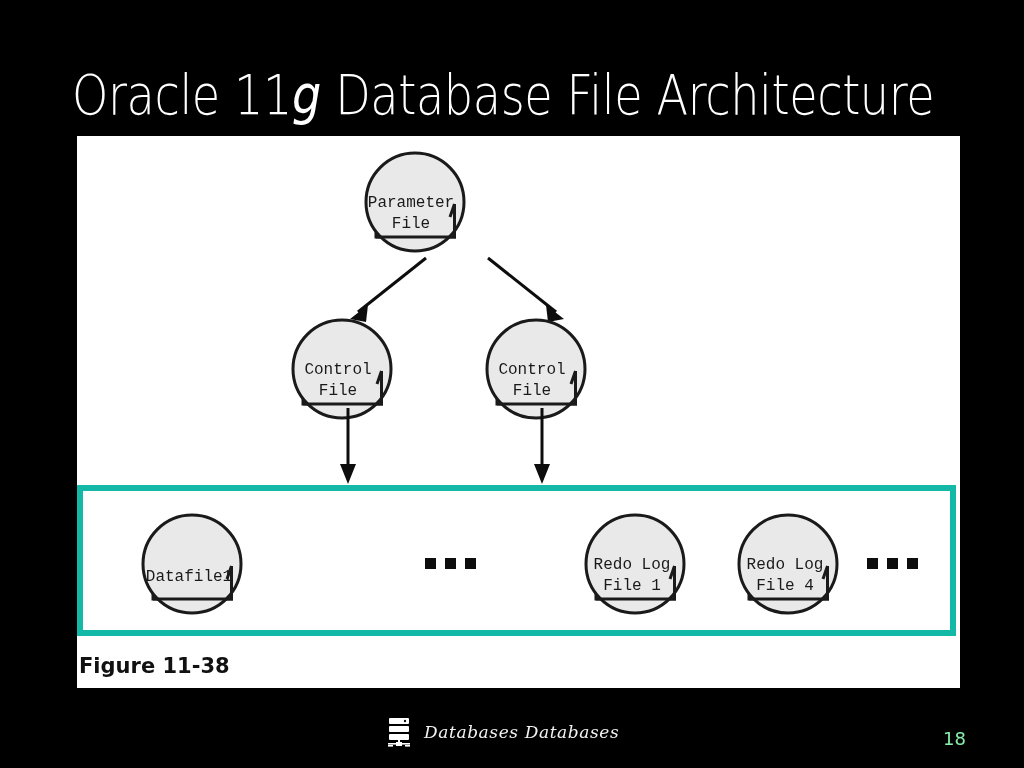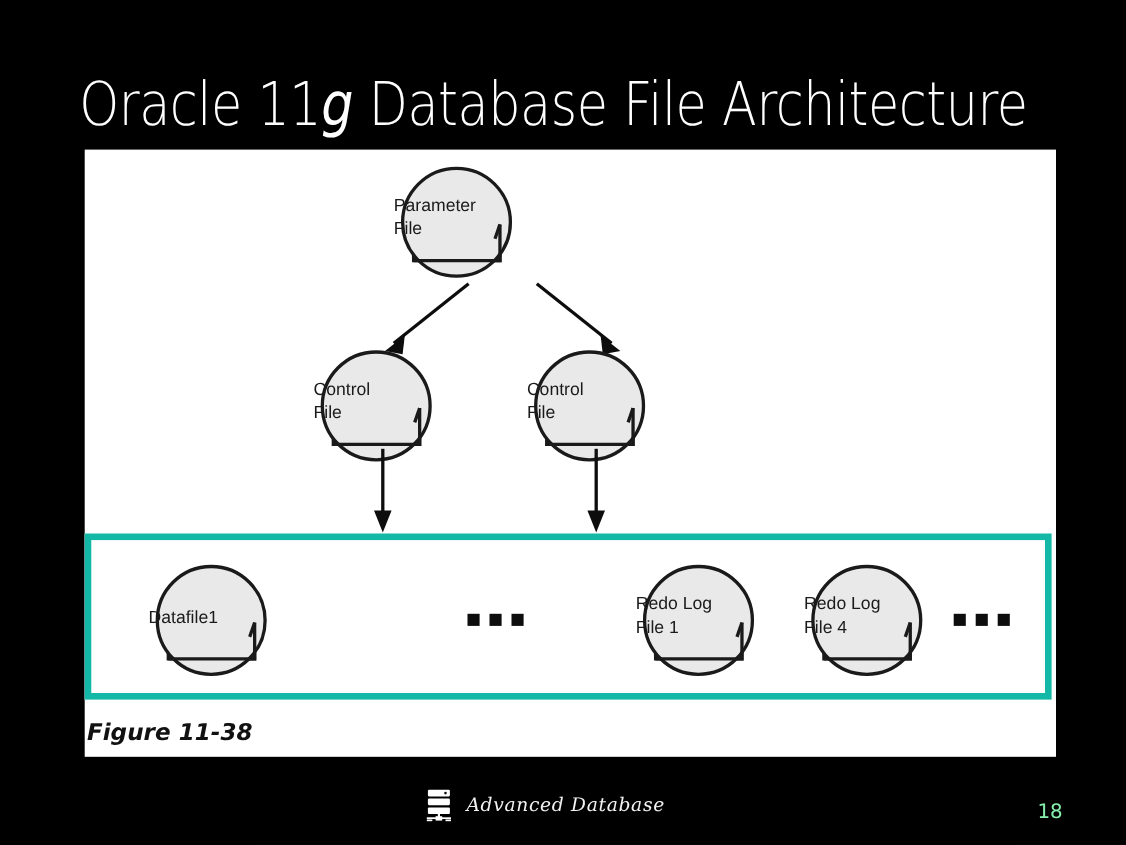--- a/index.html
+++ b/index.html
@@ -79,25 +79,27 @@
     position: absolute;
   }
   .disk svg {
     display: block;
     overflow: visible;
   }
   .disk-label {
     position: absolute;
     left: 0;
     width: 100%;
+    text-align: center;
     color: #1a1a1a;
-    font-family: Liberation Sans, sans-serif;
+    font-family: Liberation Mono, monospace;
     font-size: 16px;
     line-height: 21px;
     pointer-events: none;
+    margin-top: 16px;
   }
 
   
   .arrow {
     position: absolute;
   }
   .arrow svg { display: block; overflow: visible; }
 
   
   .dots {
@@ -114,21 +116,20 @@
   }
 
   
   #caption {
     position: absolute;
     left: 0px;
     top: 512px;
     width: 883px;
     height: 40px;
     white-space: nowrap;
-    font-style: italic;
   }
   #caption-label {
     position: absolute;
     left: 2px;
     top: 6px;
     font-family: "DejaVu Sans", sans-serif;
     font-size: 21px;
     font-weight: bold;
     color: #111111;
   }
@@ -327,18 +328,18 @@
           <circle cx="19" cy="4" r="1.2" fill="#111111"></circle>
           <rect x="3" y="9" width="20" height="6" rx="1" fill="#ffffff"></rect>
           <rect x="3" y="17" width="20" height="6" rx="1" fill="#ffffff"></rect>
           <rect x="12" y="23" width="2" height="3" fill="#ffffff"></rect>
           <rect x="2" y="26" width="22" height="1.6" fill="#ffffff"></rect>
           <rect x="10" y="25" width="6" height="4" fill="#ffffff"></rect>
           <rect x="2" y="28" width="5" height="1.6" fill="#ffffff"></rect>
           <rect x="19" y="28" width="5" height="1.6" fill="#ffffff"></rect>
         </svg>
       </span>
-      <span id="footer-label">Advanced Database</span>
+      <span id="footer-label">Databases Databases</span>
     </div>
     <div id="page-number">18</div>
   </div>
 
 </div>
 
 </body></html>

